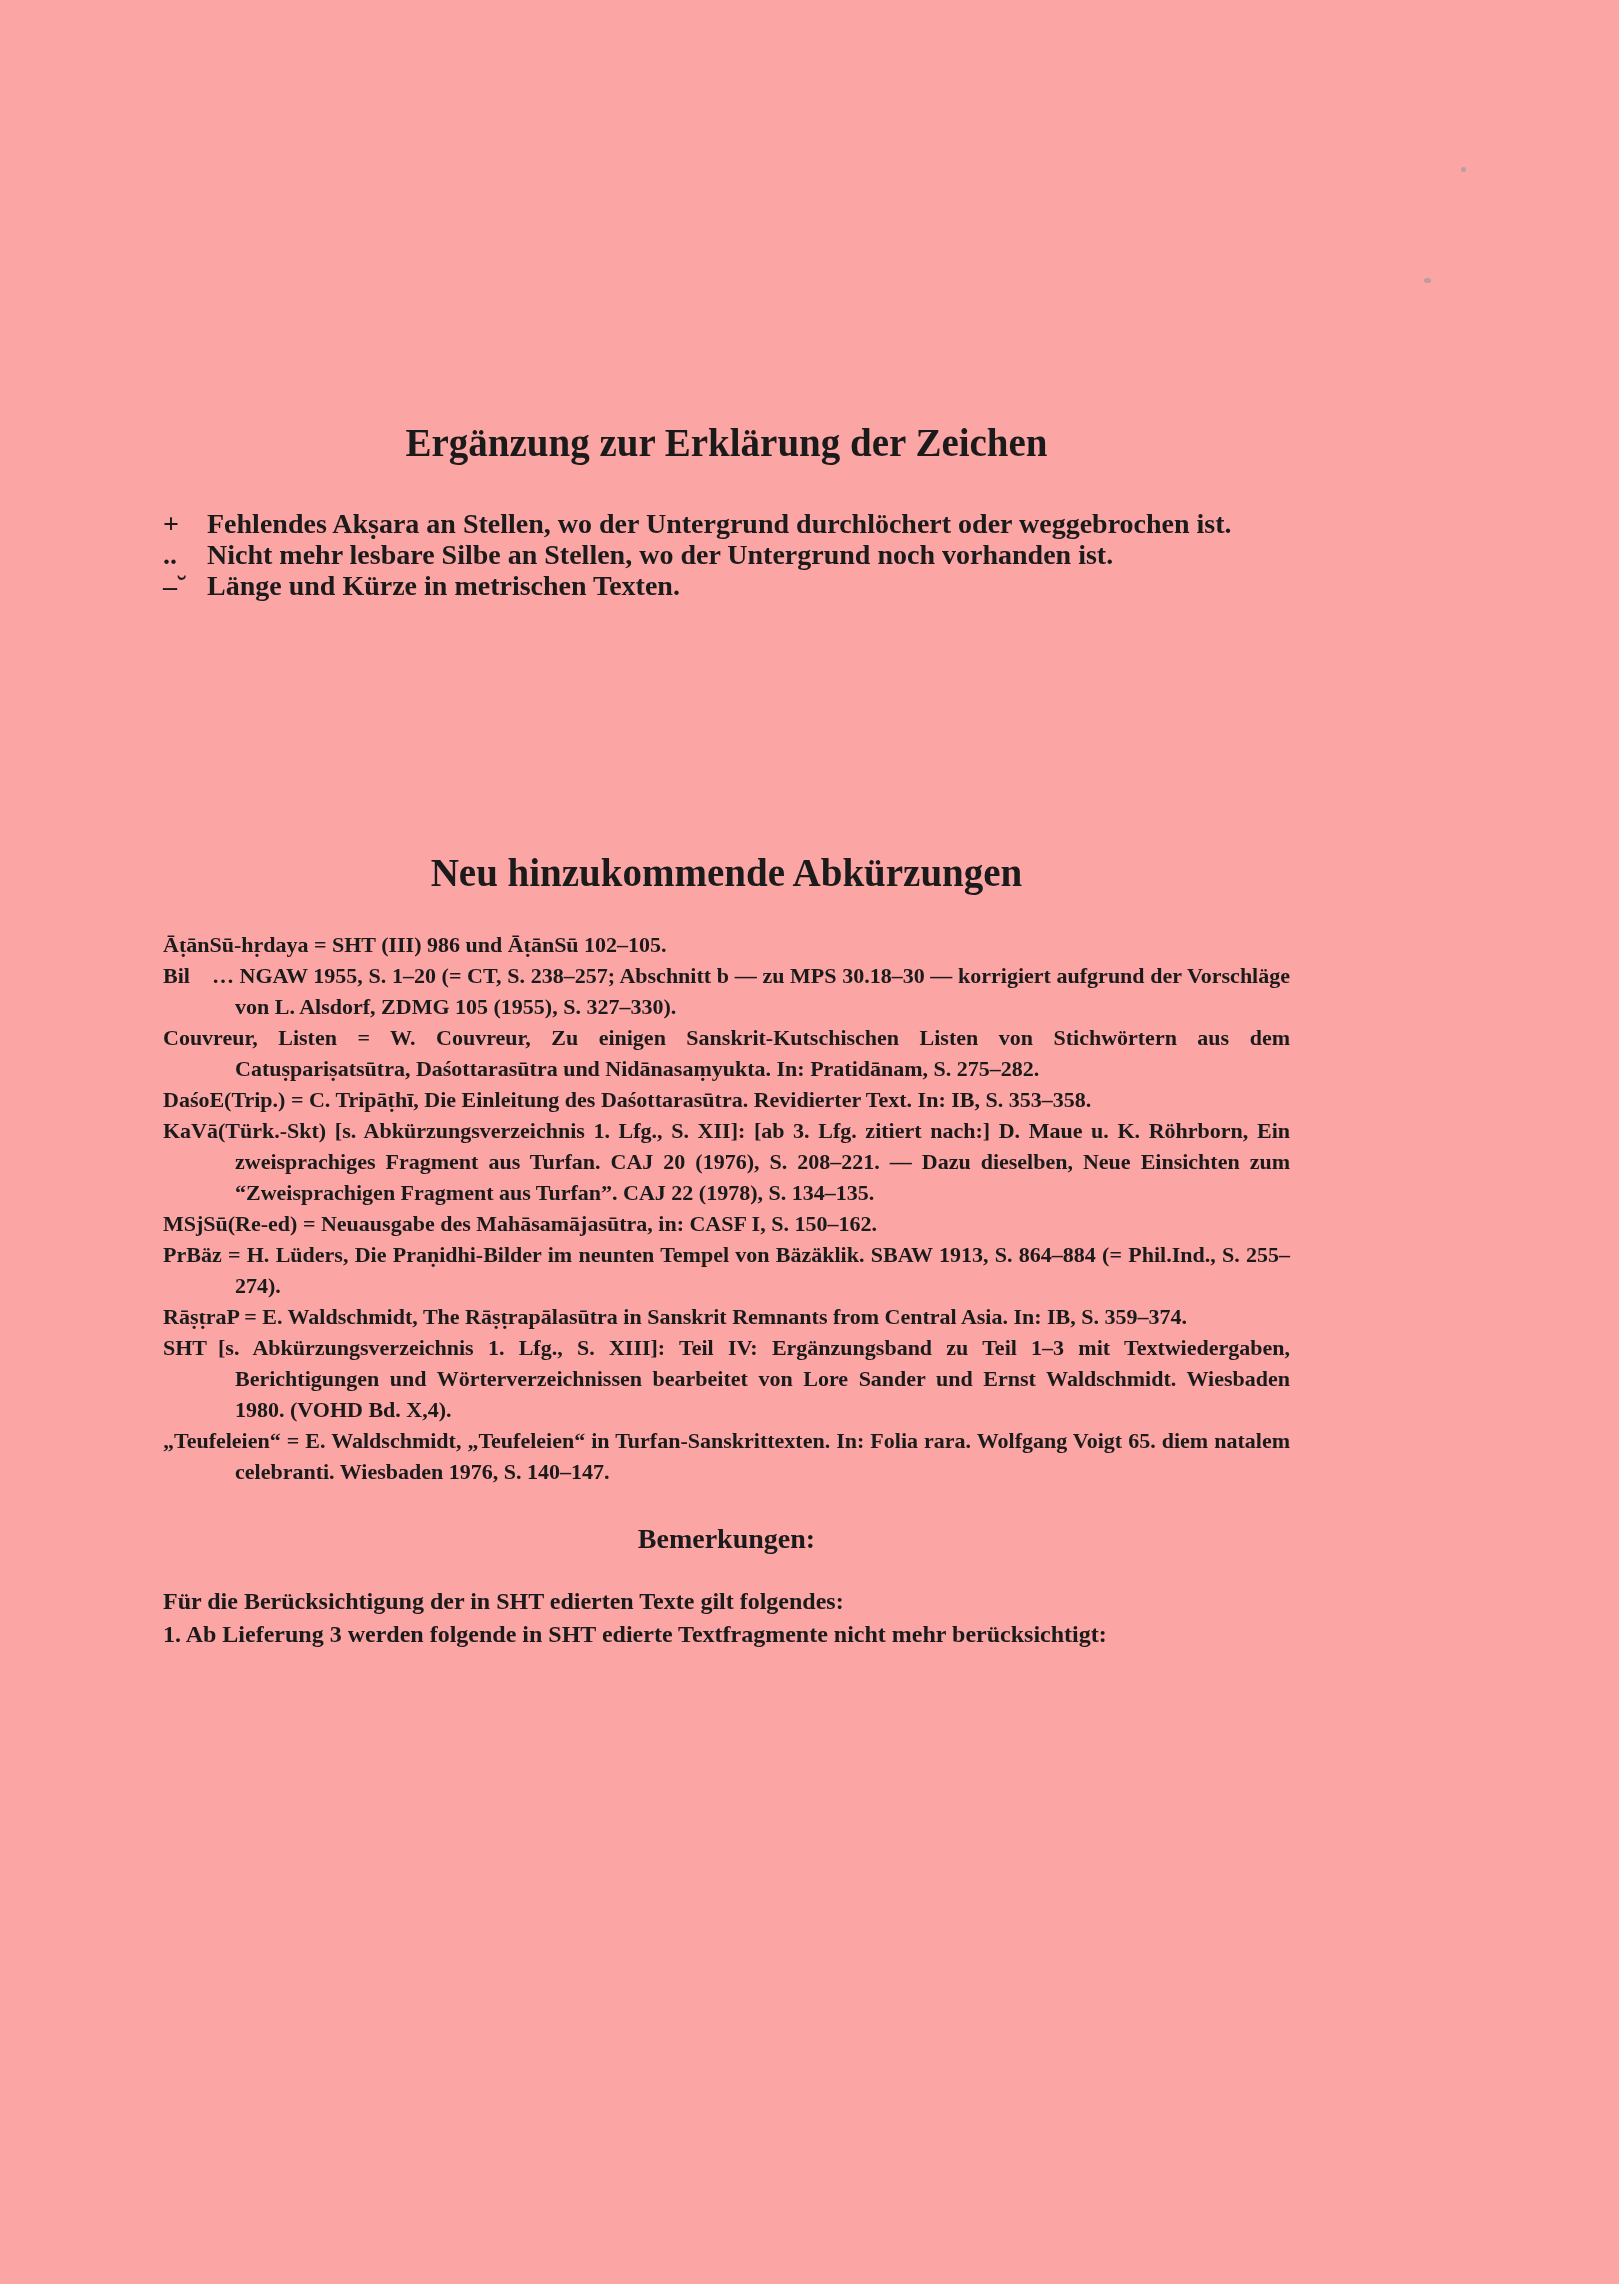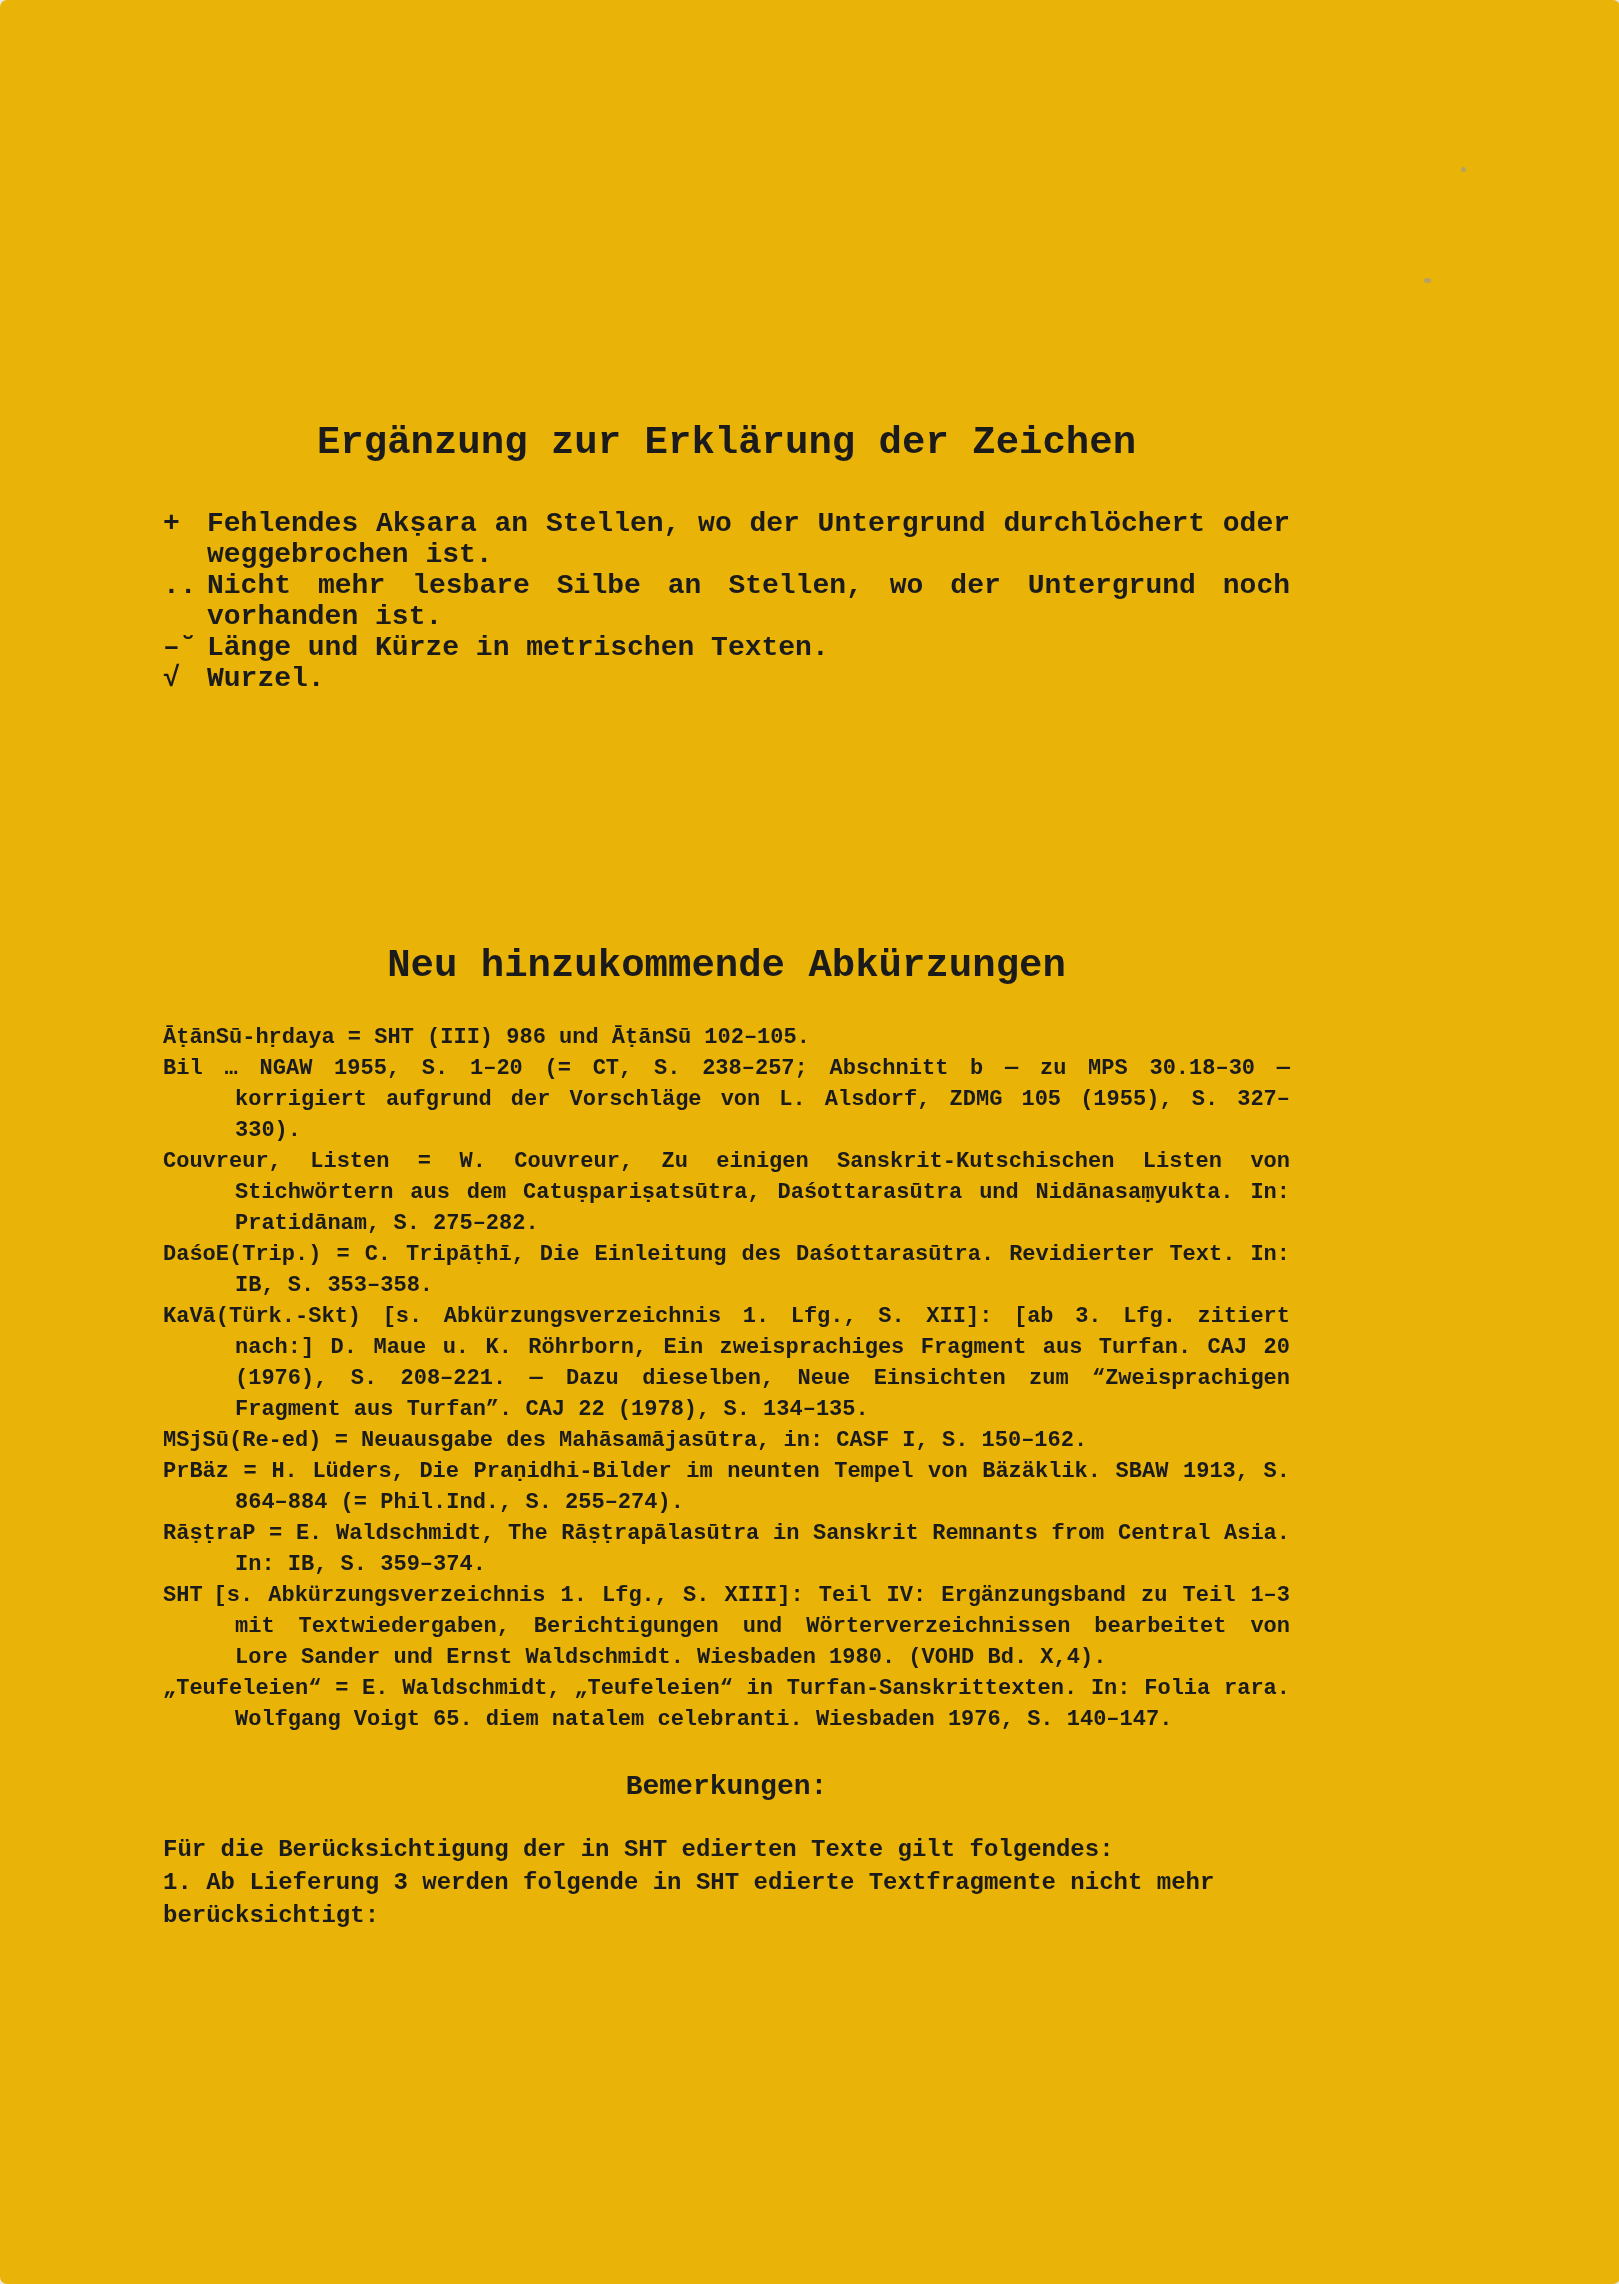--- a/index.html
+++ b/index.html
@@ -5,26 +5,25 @@
   html, body {
     margin: 0;
     padding: 0;
     background: #e8e8e6;
   }
   .page {
     position: relative;
     width: 1620px;
     height: 2284px;
     margin: 0 auto;
-    background: #eab308;
+    background: #fca5a5;
     color: #1b1b1b;
-    font-family: Liberation Mono, monospace;
+    font-family: Liberation Serif, serif;
     font-weight: 700;
     overflow: hidden;
-    border-radius: 7px;
   }
   .content {
     position: absolute;
     left: 163px;
     top: 421px;
     width: 1127px;
   }
   .title-large {
     margin: 0;
     text-align: center;
@@ -100,21 +99,20 @@
   <div class="speck s2"></div>
 
   <div class="content">
 
     <h1 class="title-large">Ergänzung zur Erklärung der Zeichen</h1>
 
     <div class="sign-list">
         <div class="sign-item"><span class="sign-symbol">+</span><span class="sign-text">Fehlendes Akṣara an Stellen, wo der Untergrund durchlöchert oder weggebrochen ist.</span></div>
         <div class="sign-item"><span class="sign-symbol">..</span><span class="sign-text">Nicht mehr lesbare Silbe an Stellen, wo der Untergrund noch vorhanden ist.</span></div>
         <div class="sign-item"><span class="sign-symbol">–˘</span><span class="sign-text">Länge und Kürze in metrischen Texten.</span></div>
-        <div class="sign-item"><span class="sign-symbol">√</span><span class="sign-text">Wurzel.</span></div>
       </div>
 
     <h1 class="title-large title-2">Neu hinzukommende Abkürzungen</h1>
 
 
     <div class="entries">
         <div class="entry">ĀṭānSū-hṛdaya = SHT (III) 986 und ĀṭānSū 102–105.</div>
         <div class="entry">Bil … NGAW 1955, S. 1–20 (= CT, S. 238–257; Abschnitt b — zu MPS 30.18–30 — korrigiert aufgrund der Vorschläge von L. Alsdorf, ZDMG 105 (1955), S. 327–330).</div>
         <div class="entry">Couvreur, Listen = W. Couvreur, Zu einigen Sanskrit-Kutschischen Listen von Stichwörtern aus dem Catuṣpariṣatsūtra, Daśottarasūtra und Nidānasaṃyukta. In: Pratidānam, S. 275–282.</div>
         <div class="entry">DaśoE(Trip.) = C. Tripāṭhī, Die Einleitung des Daśottarasūtra. Revidierter Text. In: IB, S. 353–358.</div>

